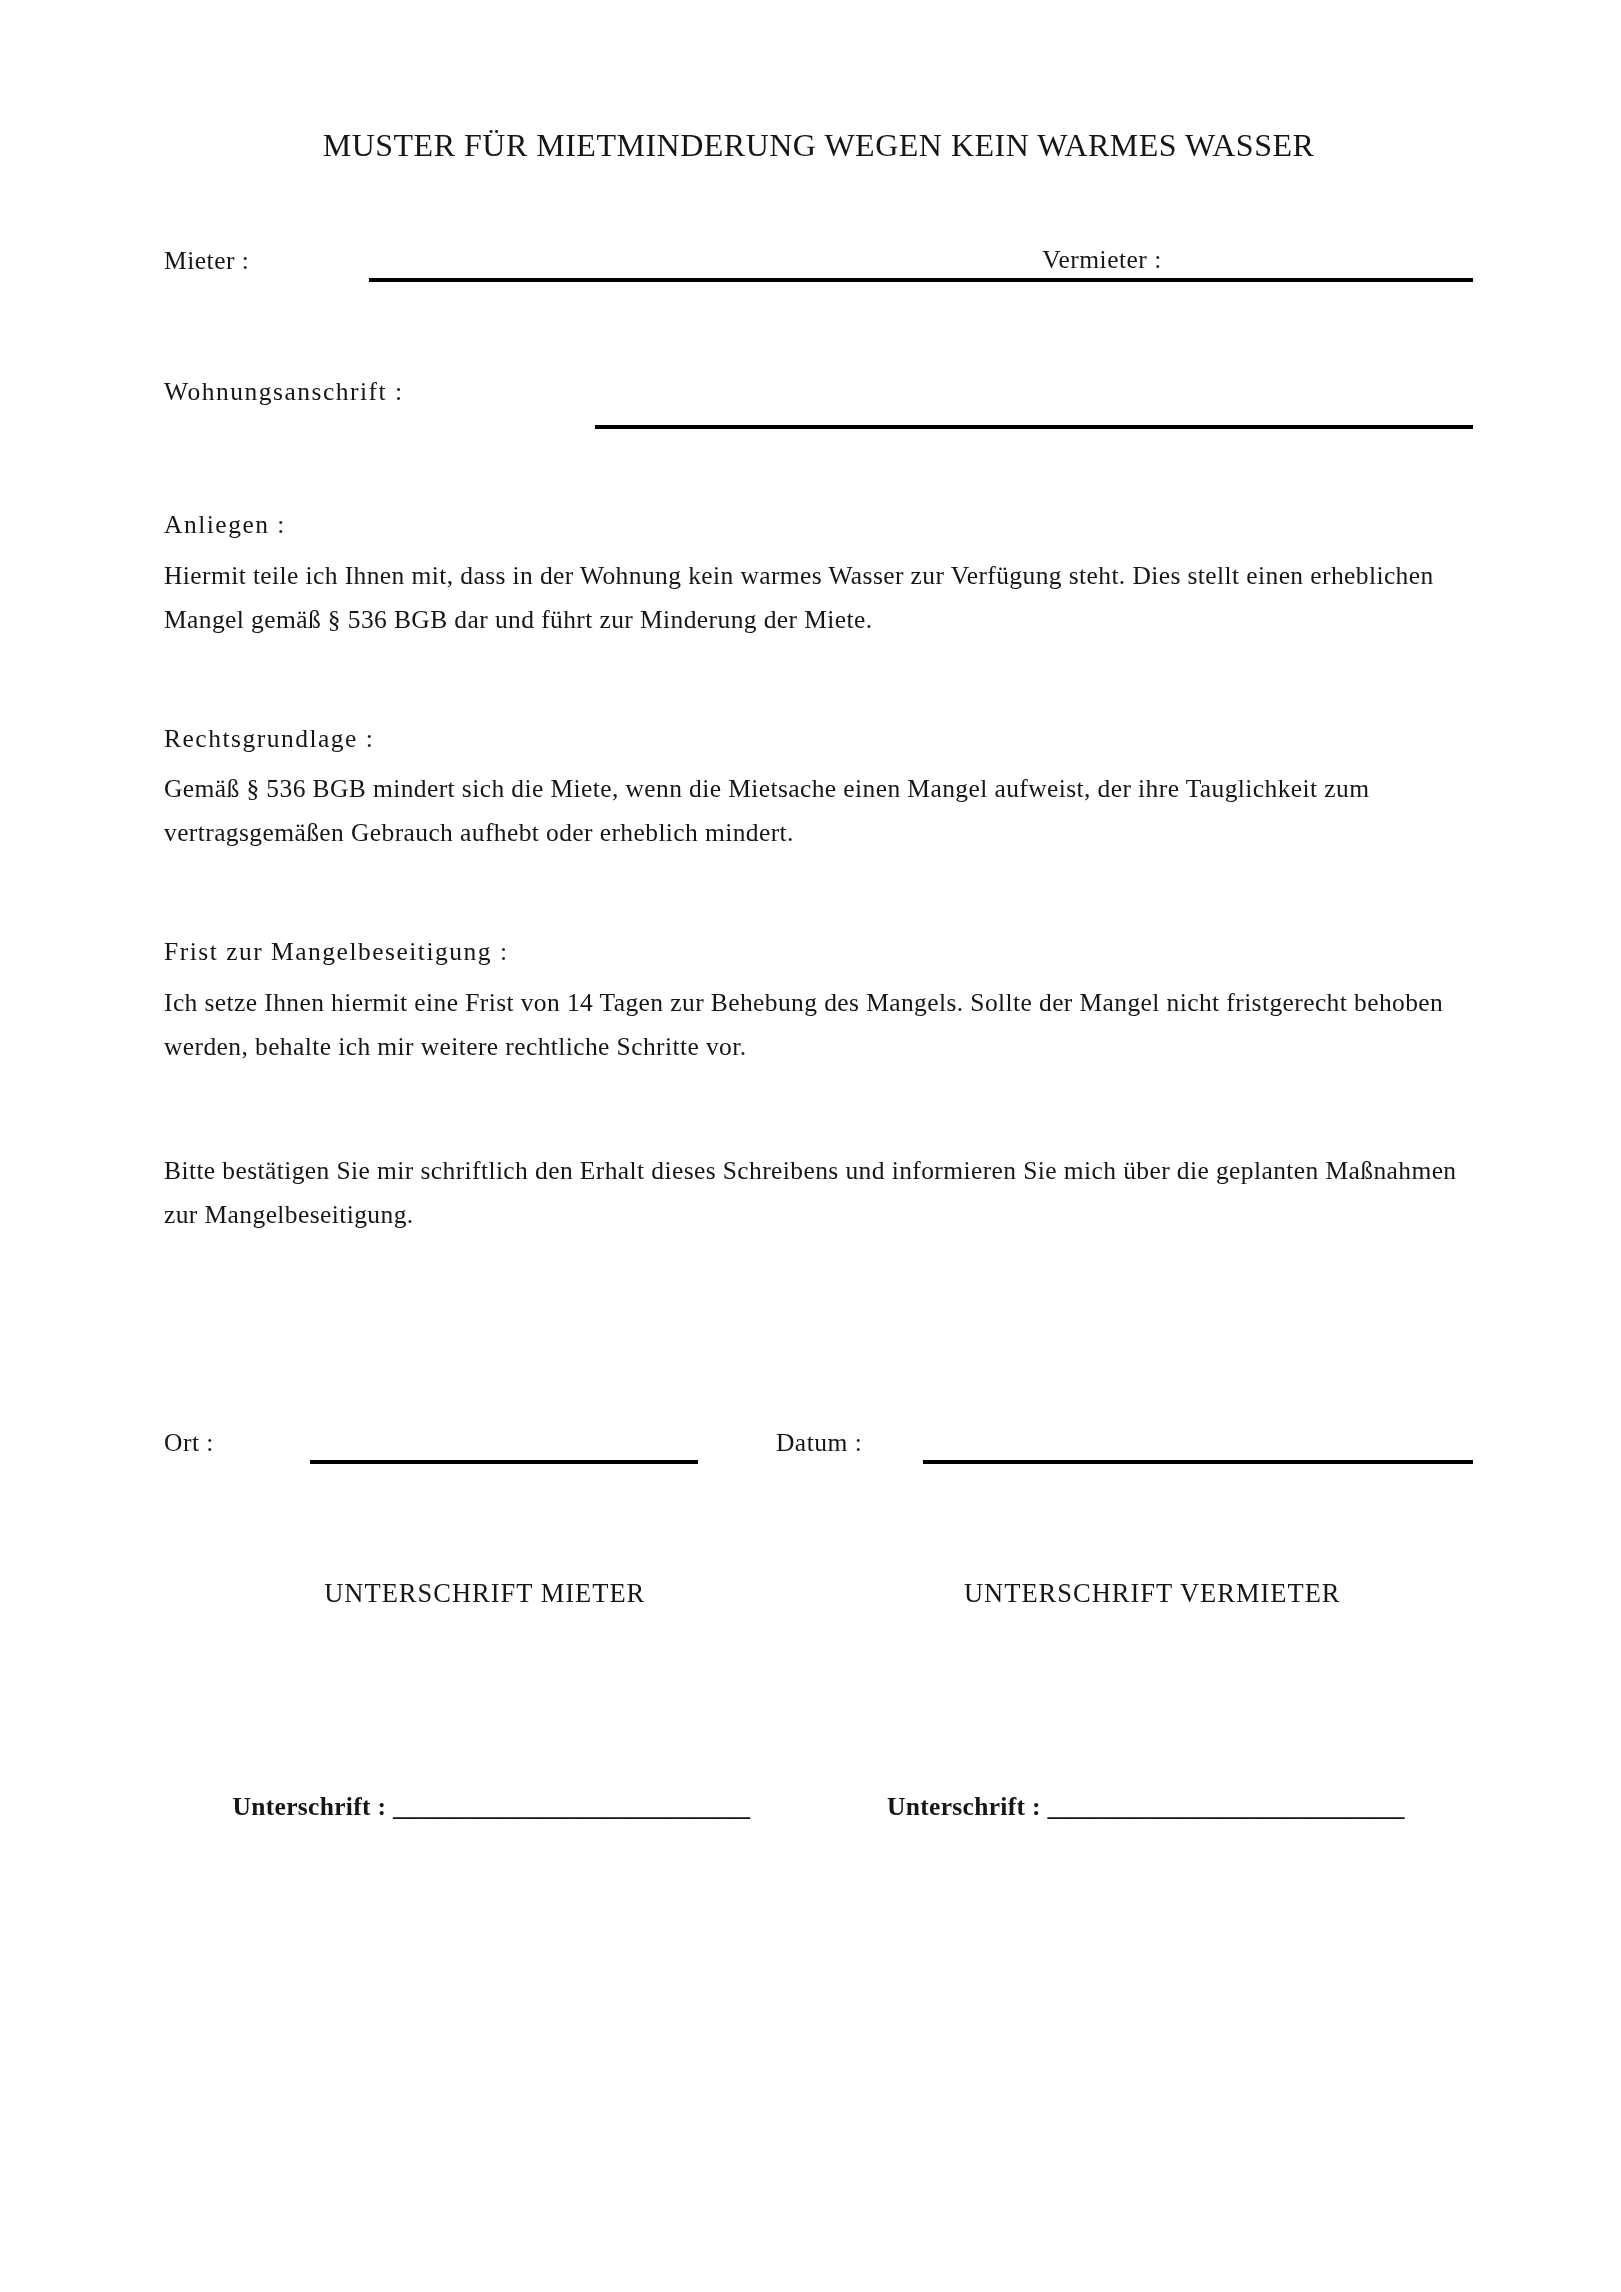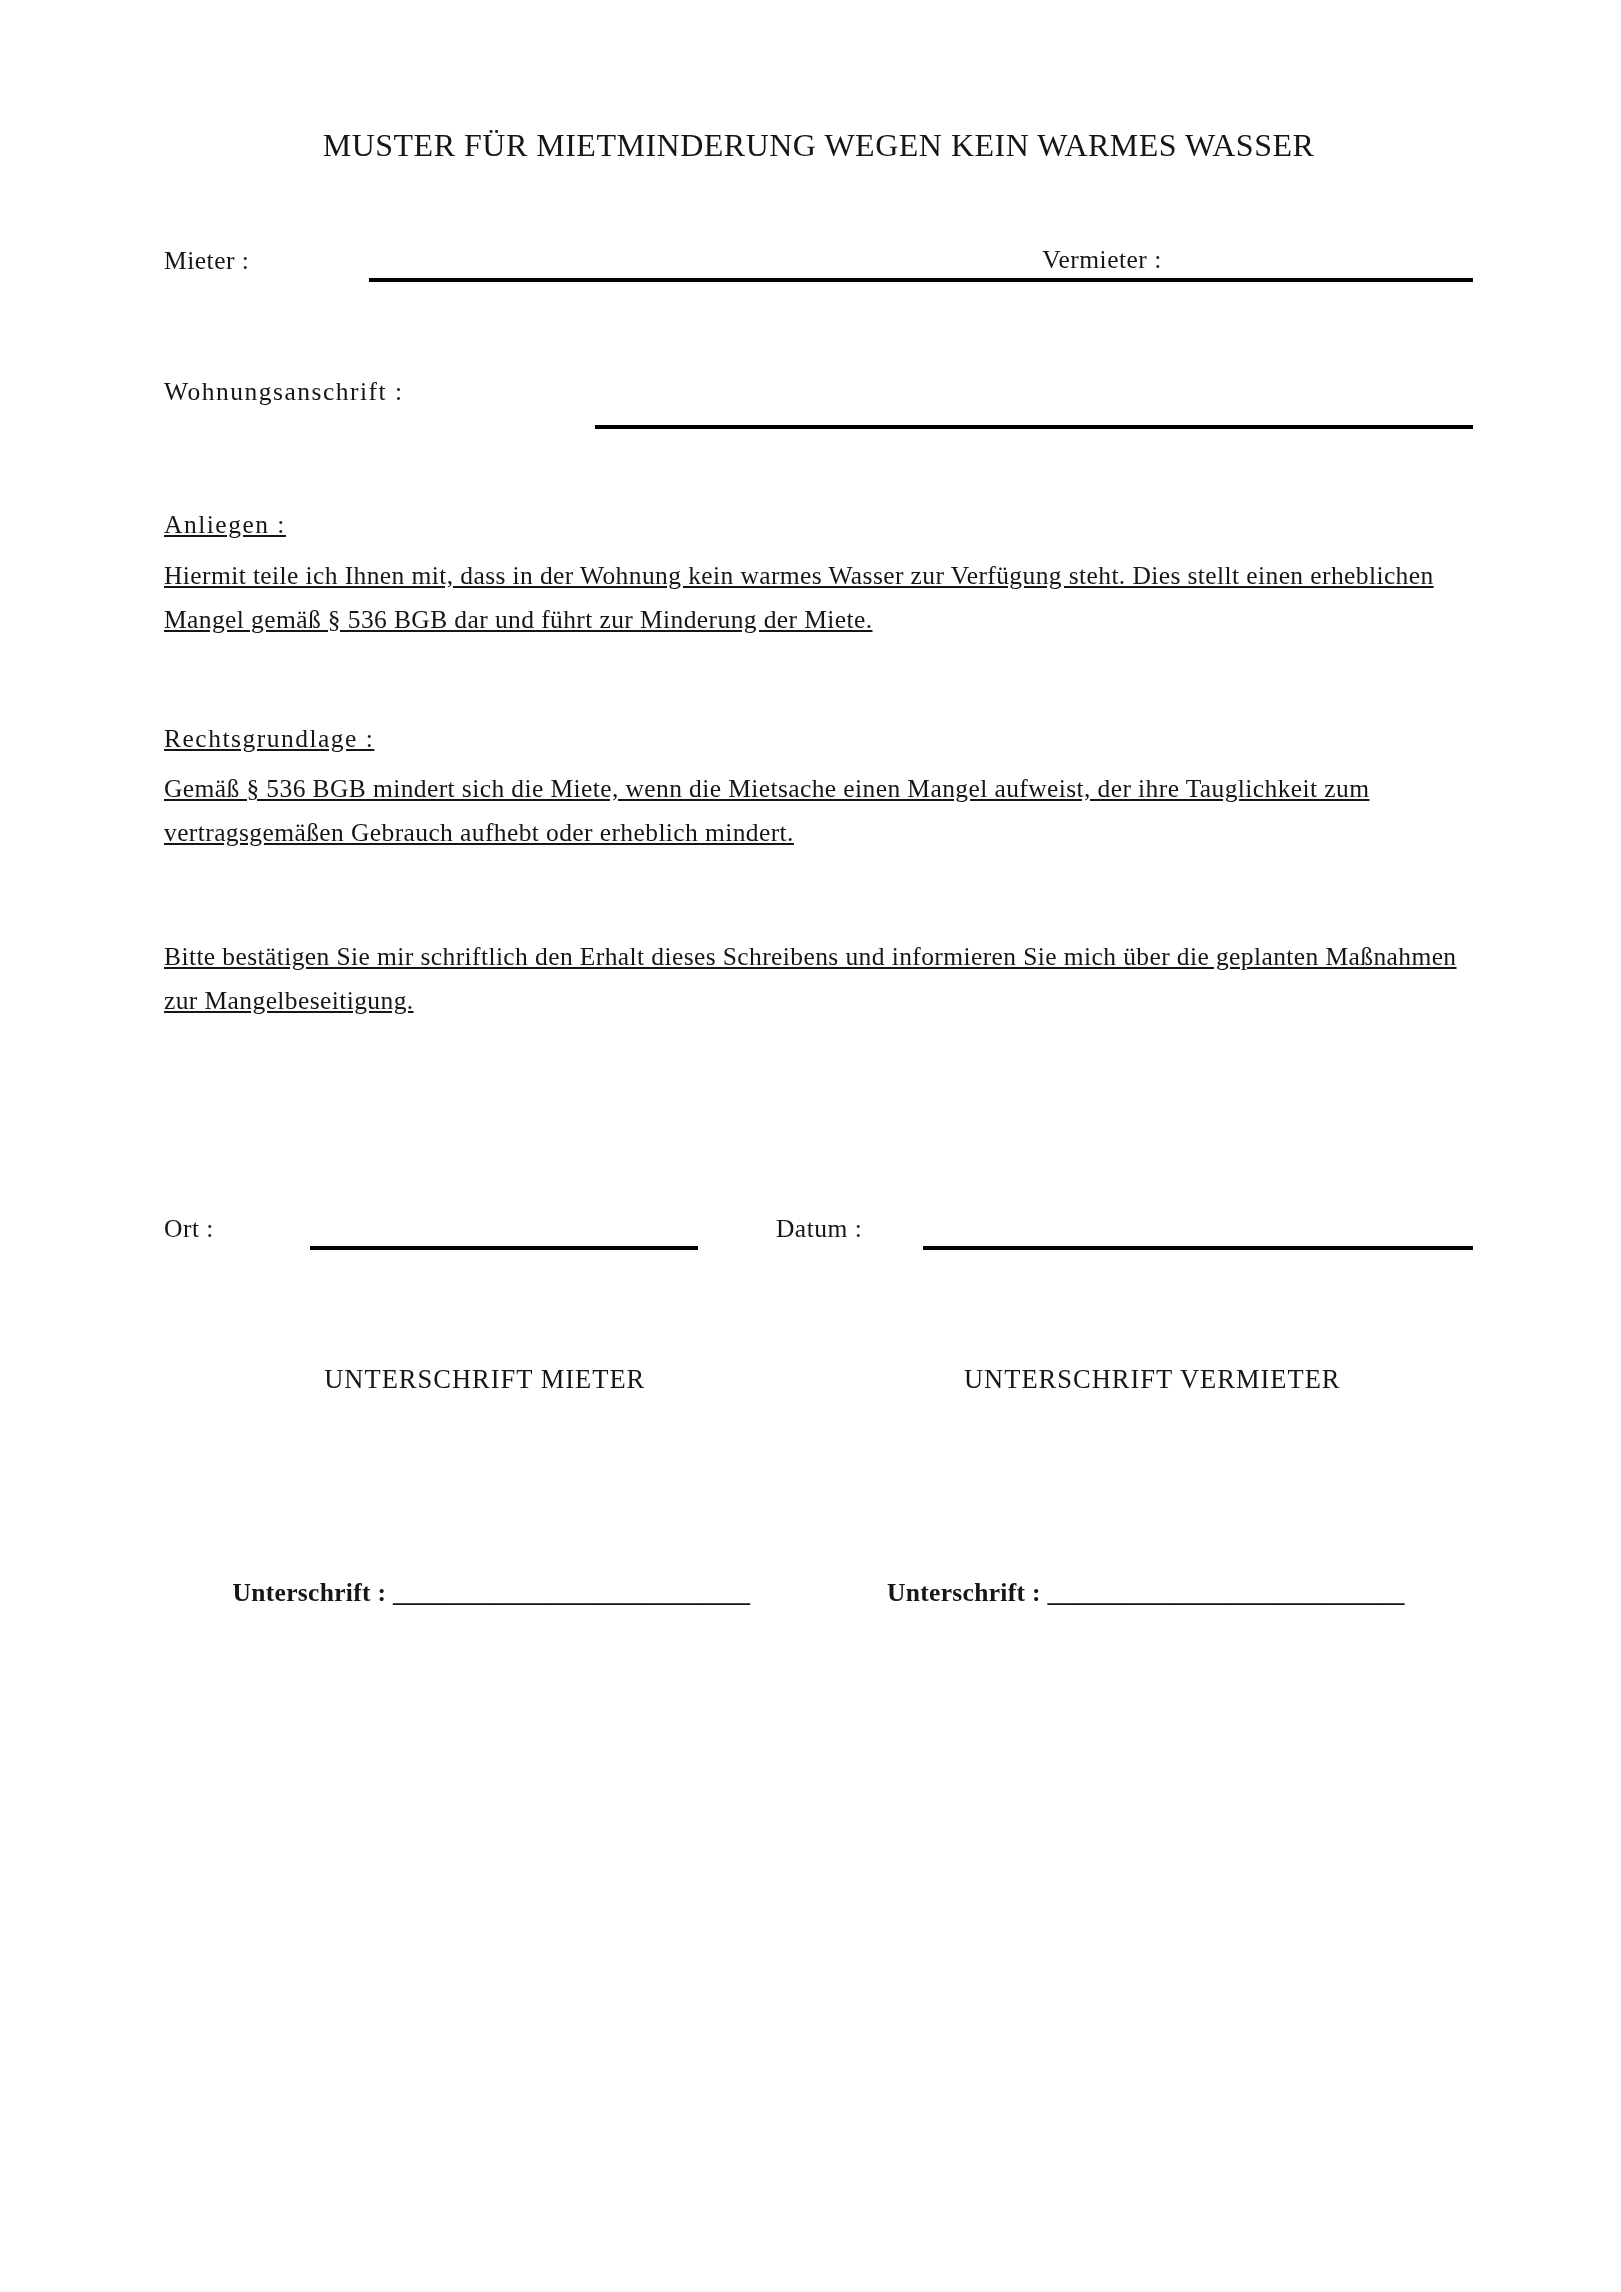--- a/index.html
+++ b/index.html
@@ -68,21 +68,21 @@
   .address-label { line-height: 35px; }
   .address-line {
     position: absolute;
     left: 431px;
     right: 0;
     top: 51px;
     border-top: 4.9px solid #000;
   }
 
   
-  .section { margin-top: 80px; text-decoration: underline; }
+  .section { margin-top: 80px; }
   .section.first { margin-top: 63px; }
   .section-heading {
     font-size: 25.5px;
     line-height: 33px;
     letter-spacing: 1.5px;
     font-weight: normal;
     margin: 0;
   }
   .section-body {
     margin: 12.7px 0 0 0;
@@ -170,20 +170,24 @@
     <h2 class="section-heading">Anliegen :</h2>
     <p class="section-body">Hiermit teile ich Ihnen mit, dass in der Wohnung kein warmes Wasser zur Verfügung steht. Dies stellt einen erheblichen Mangel gemäß § 536 BGB dar und führt zur Minderung der Miete.</p>
   </div>
 
   <div class="section">
     <h2 class="section-heading">Rechtsgrundlage :</h2>
     <p class="section-body">Gemäß § 536 BGB mindert sich die Miete, wenn die Mietsache einen Mangel aufweist, der ihre Tauglichkeit zum vertragsgemäßen Gebrauch aufhebt oder erheblich mindert.</p>
   </div>
 
 
+  <div class="section">
+    <h2 class="section-heading">Frist zur Mangelbeseitigung :</h2>
+    <p class="section-body">Ich setze Ihnen hiermit eine Frist von 14 Tagen zur Behebung des Mangels. Sollte der Mangel nicht fristgerecht behoben werden, behalte ich mir weitere rechtliche Schritte vor.</p>
+  </div>
 
   <div class="section">
     <p class="section-body">Bitte bestätigen Sie mir schriftlich den Erhalt dieses Schreibens und informieren Sie mich über die geplanten Maßnahmen zur Mangelbeseitigung.</p>
   </div>
 
   <div class="row-ort-datum">
     <span class="ort-label">Ort :</span>
     <div class="od-line-1"></div>
     <span class="datum-label">Datum :</span>
     <div class="od-line-2"></div>

